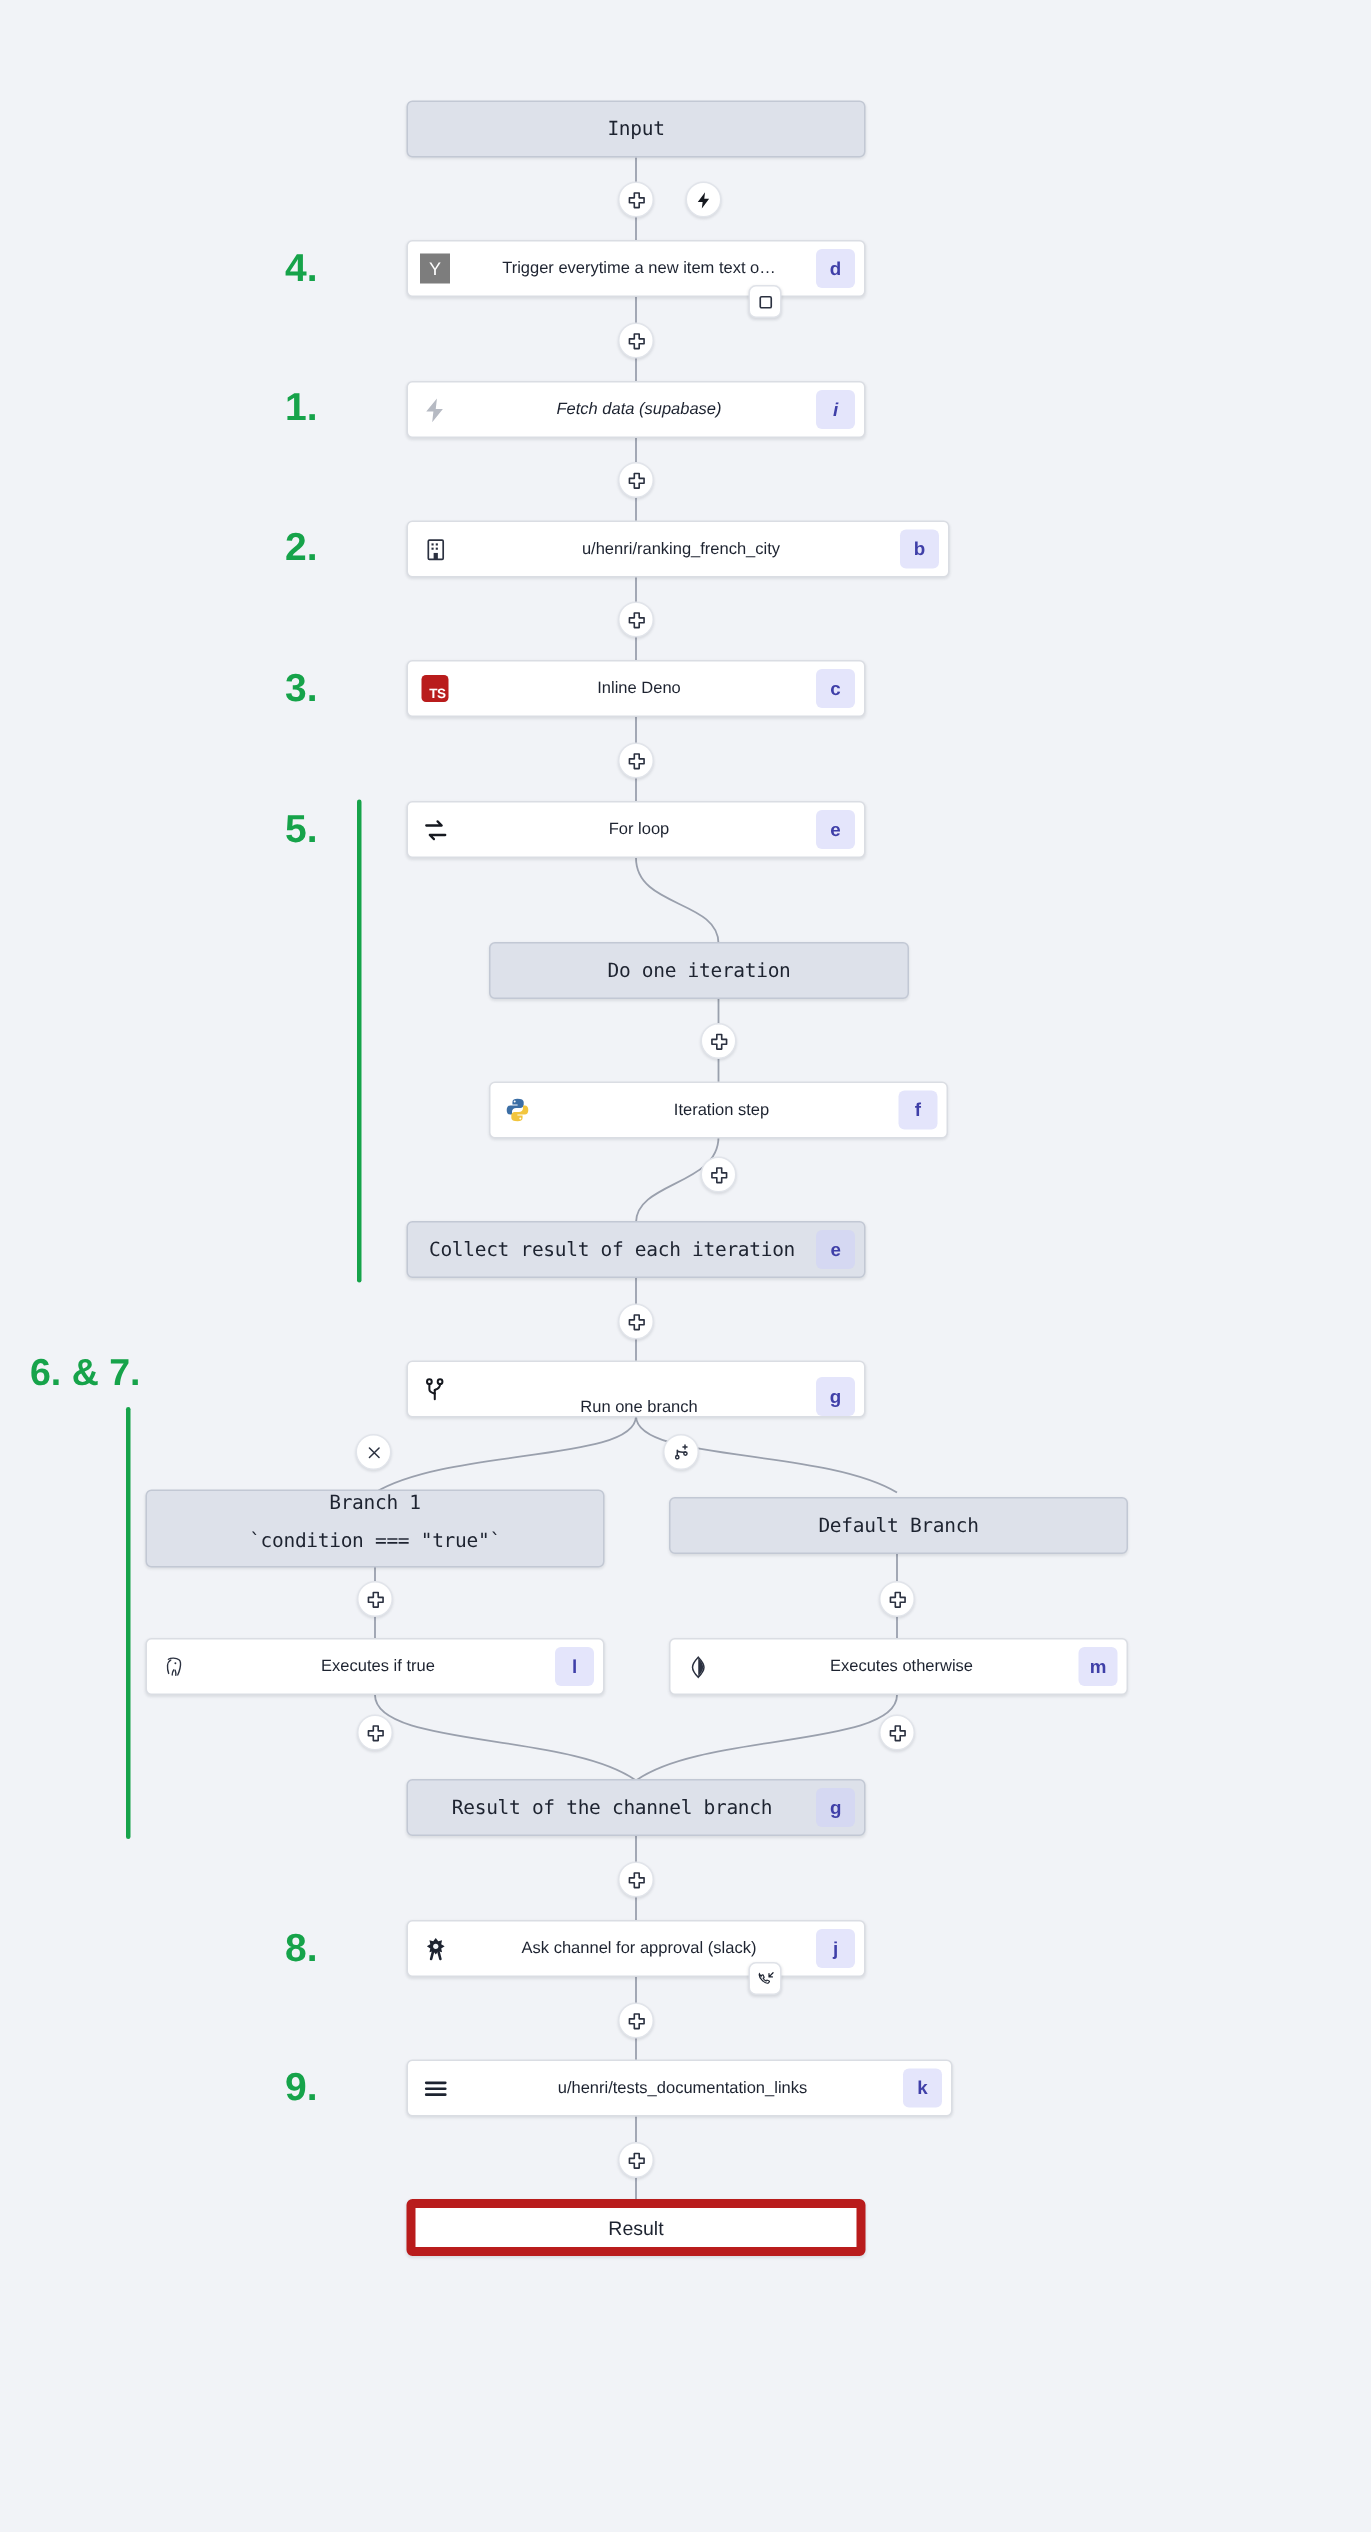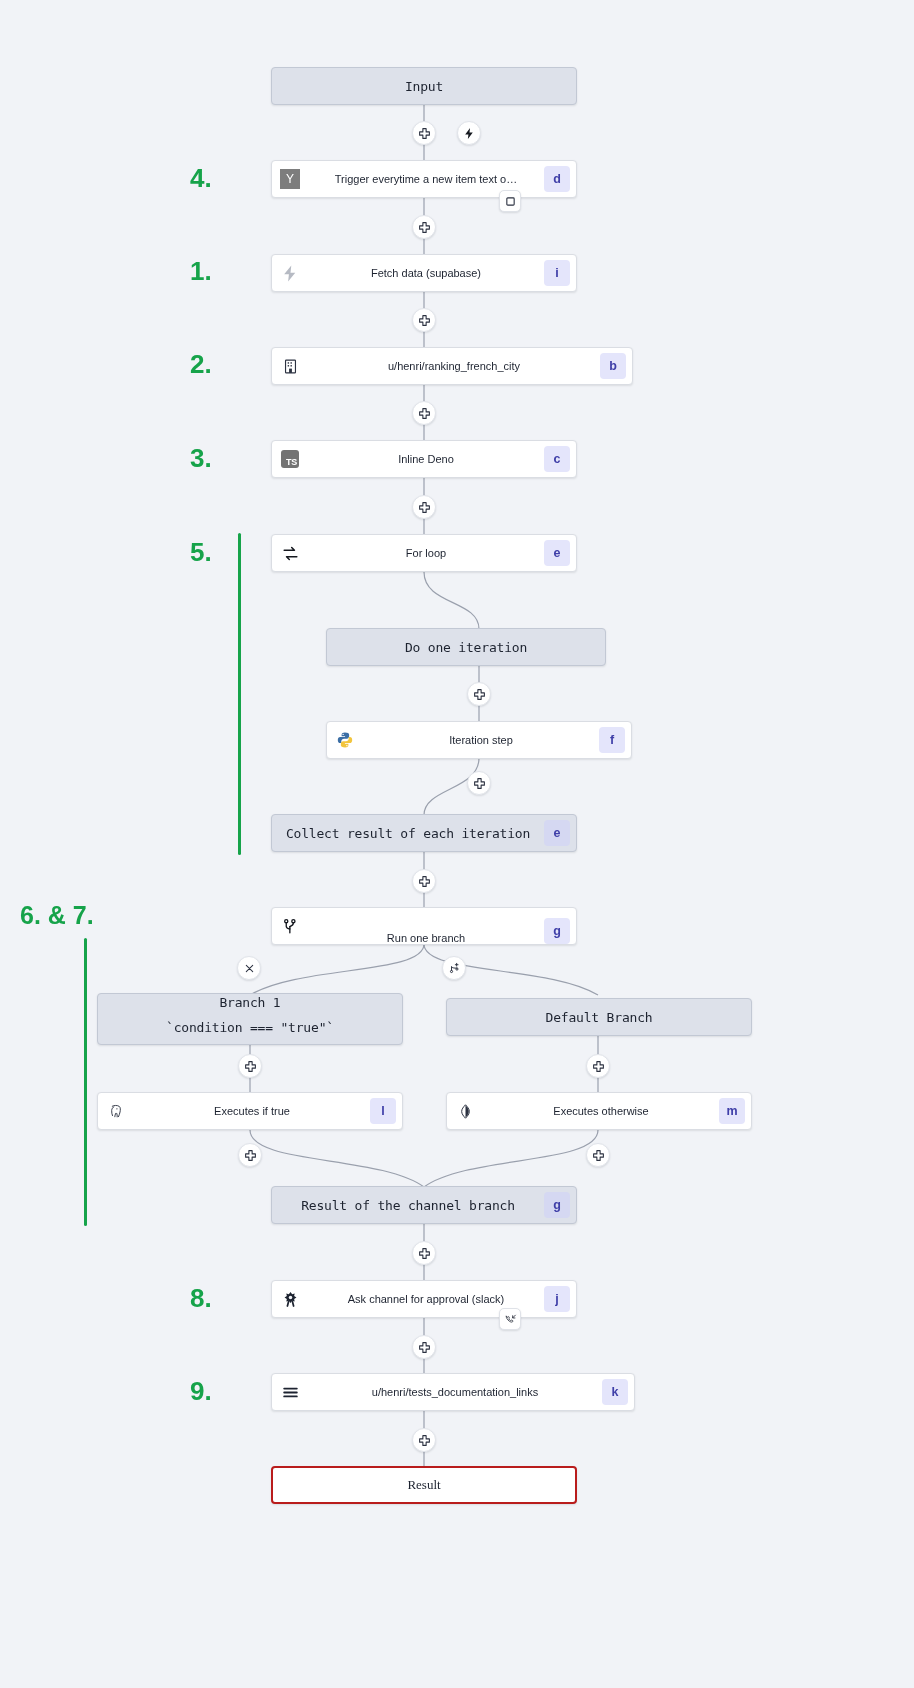--- a/index.html
+++ b/index.html
@@ -45,23 +45,23 @@
     border: 1px solid #c2c8d4;
     box-shadow: 0 1px 2px rgba(20,25,40,.10);
     font-family: "DejaVu Sans Mono", "Liberation Mono", monospace;
     font-size: 13px;
     letter-spacing: -0.2px;
     justify-content: center;
     height: 38px;
   }
   .node.endpoint {
     background: #ffffff;
-    border: 2px solid #b91c1c;
+    border: 6px solid #b91c1c;
     box-shadow: 0 1px 2px rgba(20,25,40,.10);
-    font-family: Liberation Serif, serif;
+    font-family: Liberation Sans, sans-serif;
     font-size: 13px;
     justify-content: center;
     height: 38px;
   }
   .node .label {
     flex: 1 1 auto;
     text-align: center;
     overflow: hidden;
     white-space: nowrap;
     text-overflow: ellipsis;
@@ -143,21 +143,21 @@
   .bracket {
     position: absolute;
     width: 2.5px;
     background: #16a34a;
     border-radius: 2px;
   }
 
   
   .ico-ts {
     width: 18px; height: 18px;
-    background: #737373;
+    background: #b91c1c;
     border-radius: 3px;
     color: #fff;
     font-size: 9px;
     font-weight: bold;
     font-family: "Liberation Sans", sans-serif;
     display: flex; align-items: flex-end; justify-content: flex-end;
     padding: 0 2px 1px 0;
     letter-spacing: -0.3px;
   }
   .ico-yaml {
@@ -238,21 +238,21 @@
       <rect x="4" y="4" width="16" height="16" rx="2" fill="none" stroke="#2b3140" stroke-width="2.4"></rect>
     </svg>
   </div>
 
   <div class="handle" style="left:412px; top:215px;">
     <svg width="13" height="13" viewBox="0 0 24 24">
       <path d="M9 3h6v6h6v6h-6v6H9v-6H3V9h6z" fill="none" stroke="#2b3140" stroke-width="2" stroke-linejoin="round"></path>
     </svg>
   </div>
 
-  <div class="node module" style="left:271px; top:254px; width:306px;">
+  <div class="node module" style="left:271px; top:254px; width:306px;font-style:italic;">
     <span class="icon-slot">
       <svg width="19" height="19" viewBox="0 0 24 24">
         <path d="M13 2L4 13h6l-1 9 9-11h-6z" fill="#b6bac3"></path>
       </svg>
     </span>
     <span class="label">Fetch data (supabase)</span>
     <span class="badge">i</span>
   </div>
 
   <div class="handle" style="left:412px; top:308px;">

